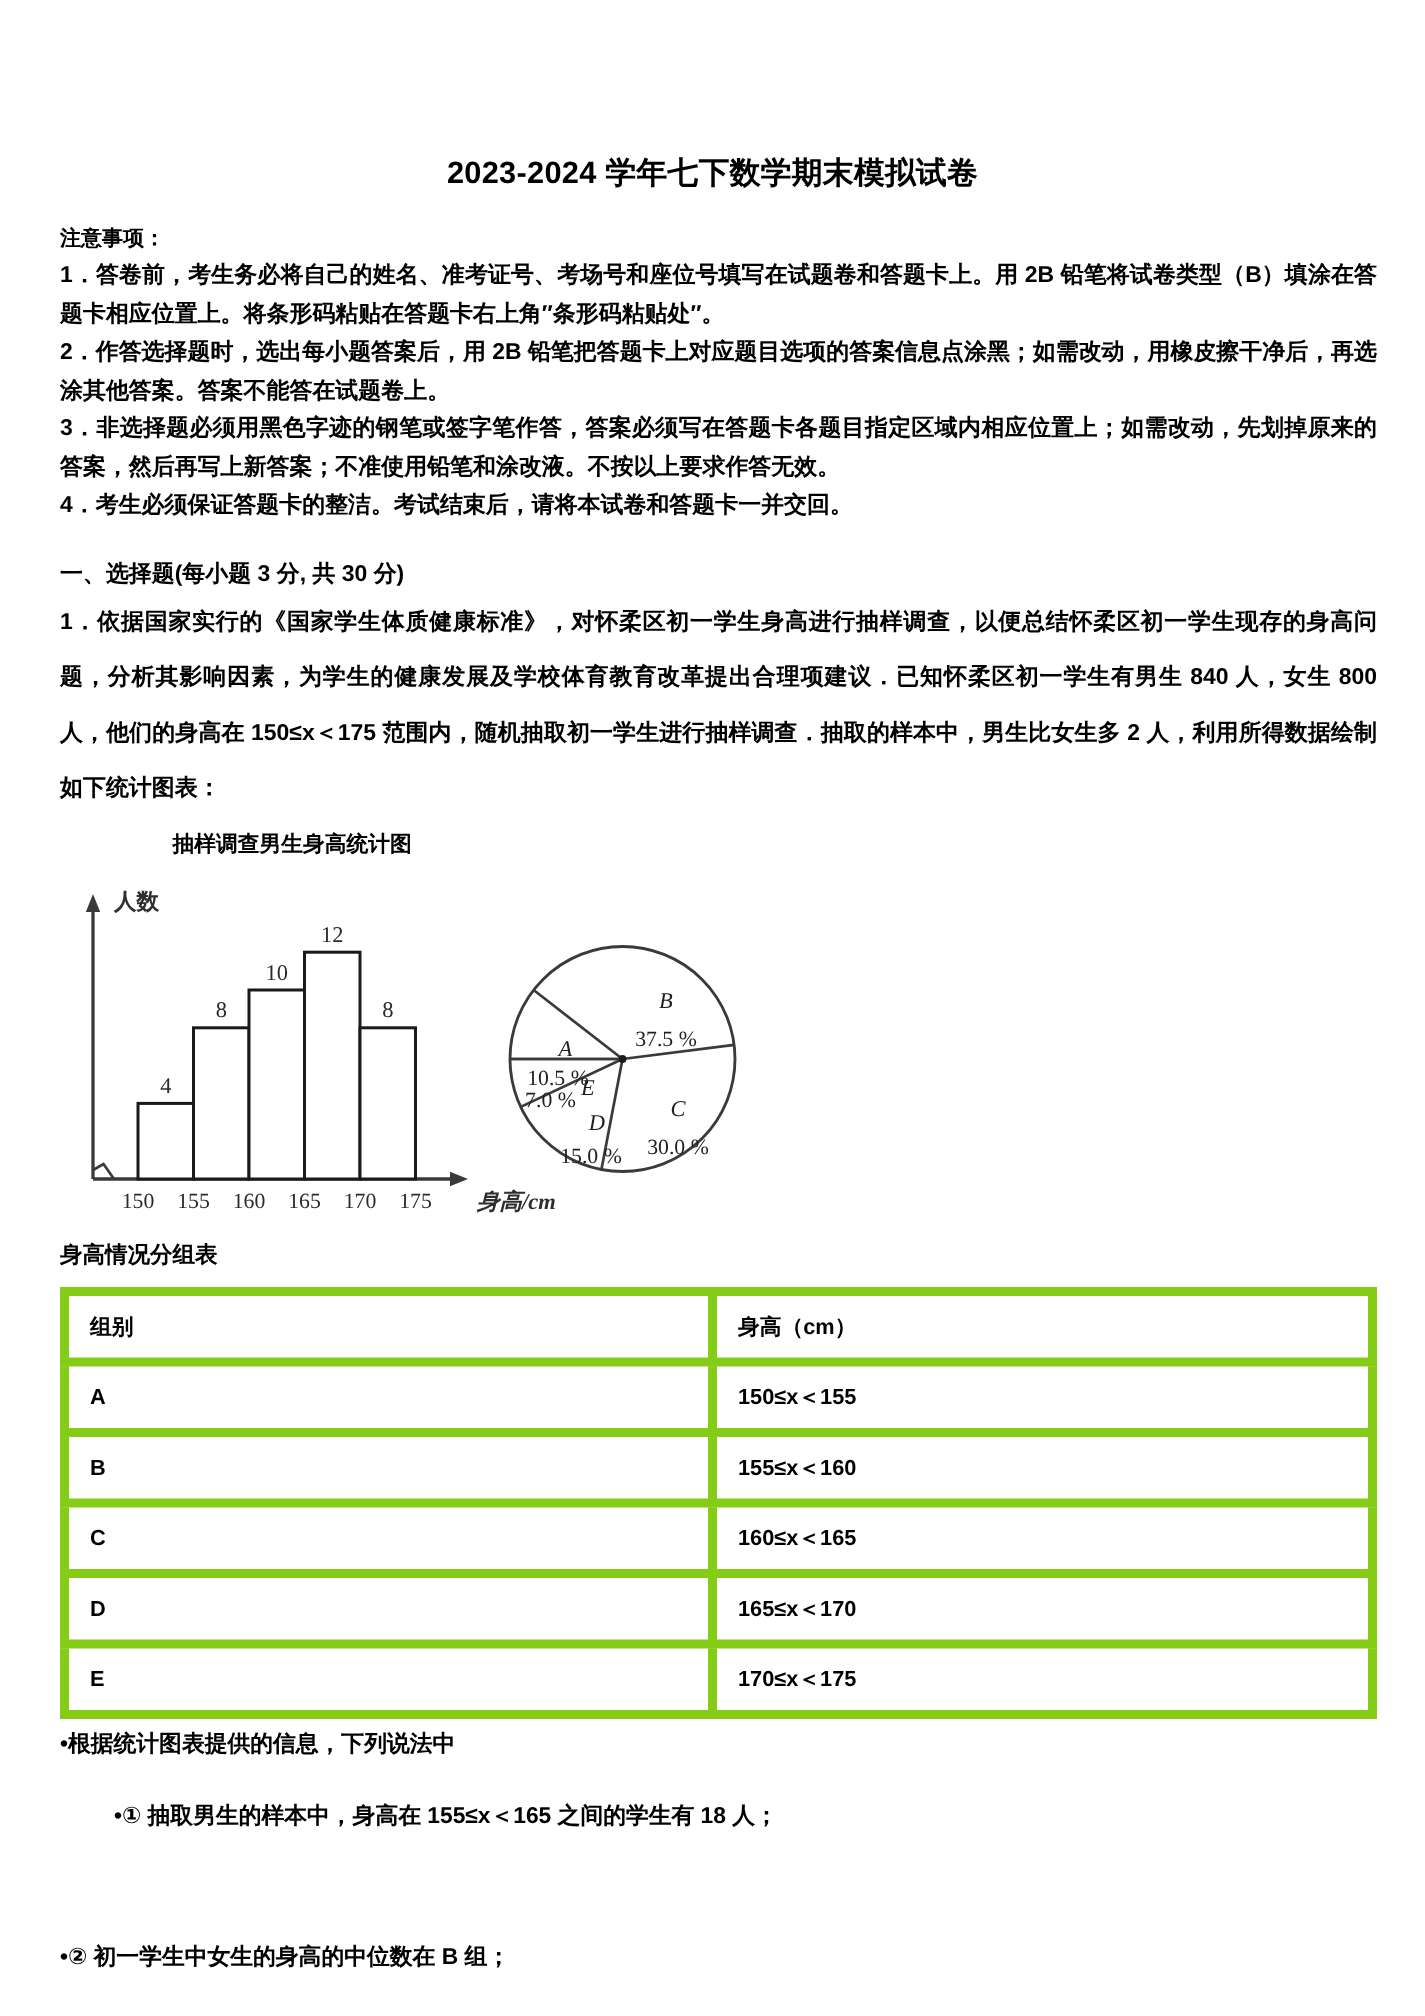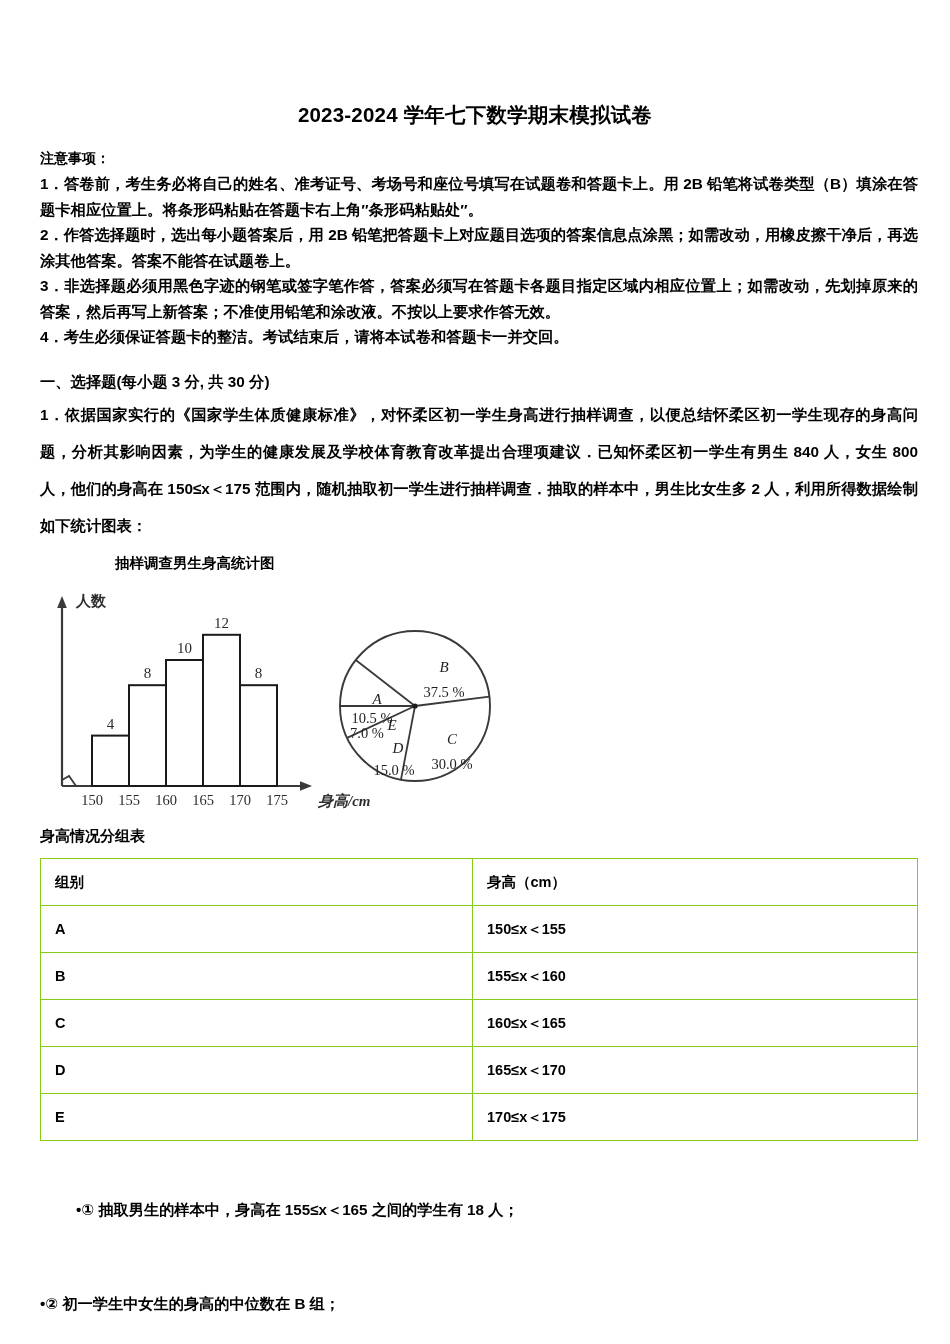--- a/index.html
+++ b/index.html
@@ -104,21 +104,21 @@
 
   
   table.grp {
     position: absolute;
     left: 40px; top: 858px;
     width: 878px;
     border-collapse: collapse;
     table-layout: fixed;
   }
   table.grp td, table.grp th {
-    border: 1px solid #84cc16;
+    border: 6px solid #84cc16;
     padding: 0 14px;
     height: 47px;
     font-size: 14.5px;
     font-weight: bold;
     text-align: left;
     vertical-align: middle;
     font-family: "Liberation Sans", "DejaVu Sans", sans-serif;
   }
   table.grp .c1 { width: 432px; }
 
@@ -253,16 +253,17 @@
         <td class="c1">D</td>
         <td>165≤x＜170</td>
       </tr>
       <tr>
         <td class="c1">E</td>
         <td>170≤x＜175</td>
       </tr>
     </tbody>
   </table>
 
+  <div class="tail" id="tail0">•根据统计图表提供的信息，下列说法中</div>
   <div class="tail" id="tail1">•① 抽取男生的样本中，身高在 155≤x＜165 之间的学生有 18 人；</div>
   <div class="tail" id="tail2">•② 初一学生中女生的身高的中位数在 B 组；</div>
 
 </div>
 
 </body></html>

